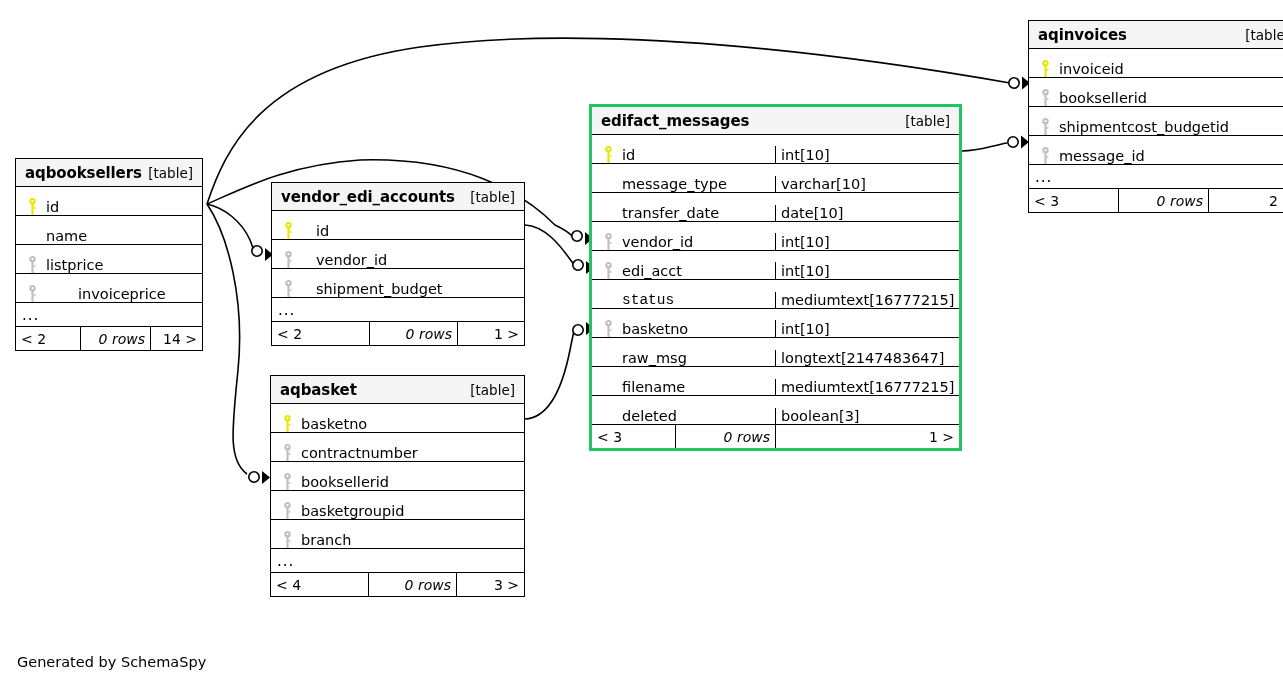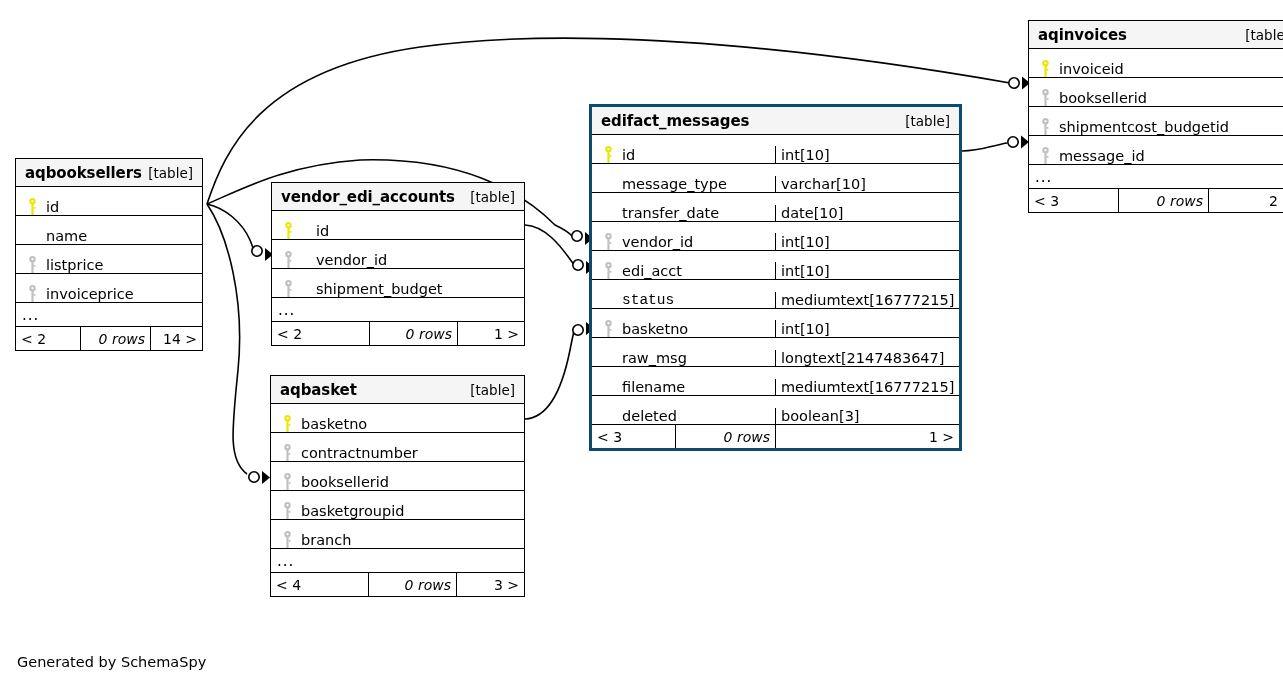--- a/index.html
+++ b/index.html
@@ -30,21 +30,21 @@
   }
 
   
   .tbl {
     position: absolute;
     background: #ffffff;
     border: 1px solid #000000;
     box-sizing: border-box;
   }
   .tbl.focus {
-    border: 3px solid #0c4a6e;
+    border: 3px solid #22c55e;
   }
   .tbl-head {
     display: flex;
     align-items: center;
     justify-content: space-between;
     background: #f5f5f5;
     border-bottom: 1px solid #000000;
     padding: 0 9px;
     height: 28px;
     box-sizing: border-box;
@@ -217,21 +217,21 @@
               <circle cx="4.5" cy="3.2" r="3.2" fill="#c0c0c0"></circle>
               <circle cx="4.5" cy="3.2" r="1.1" fill="#ffffff"></circle>
               <rect x="3.4" y="5.5" width="2.2" height="11.5" fill="#c0c0c0"></rect>
               <rect x="5.6" y="9" width="1.8" height="1.8" fill="#c0c0c0"></rect>
             </svg>
         </span>
         <span class="colname">listprice</span>
       </div>
     </div>
     <div class="row">
-      <div class="cell-name" style="flex:1 1 auto;">
+      <div class="cell-name" style="flex:1 1 auto;gap:32px;">
         <span class="keyslot">
           <svg class="key" viewBox="0 0 9 17">
               <circle cx="4.5" cy="3.2" r="3.2" fill="#c0c0c0"></circle>
               <circle cx="4.5" cy="3.2" r="1.1" fill="#ffffff"></circle>
               <rect x="3.4" y="5.5" width="2.2" height="11.5" fill="#c0c0c0"></rect>
               <rect x="5.6" y="9" width="1.8" height="1.8" fill="#c0c0c0"></rect>
             </svg>
         </span>
         <span class="colname">invoiceprice</span>
       </div>

